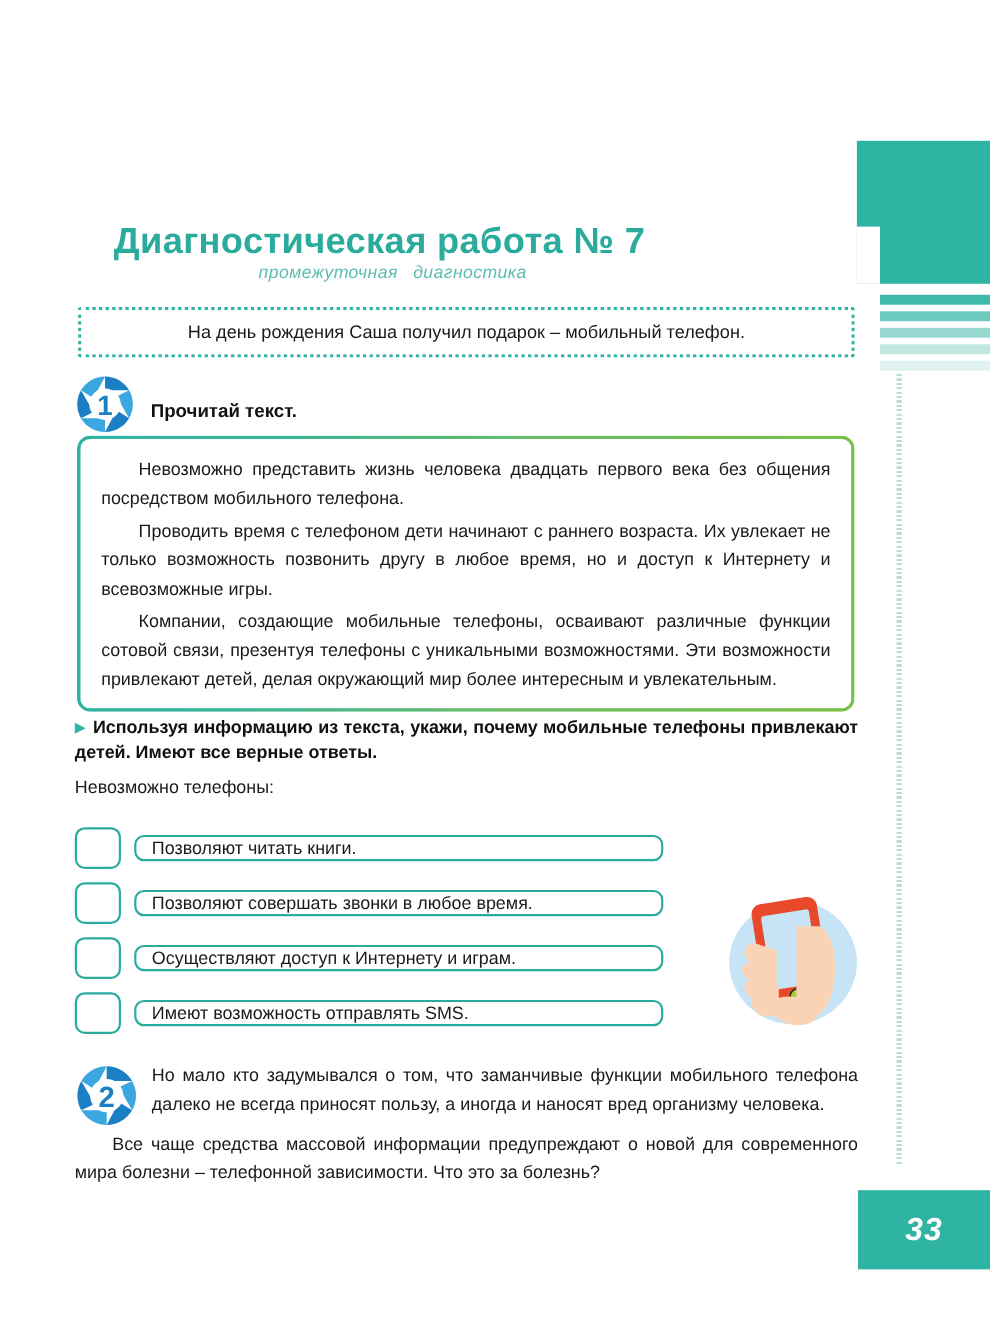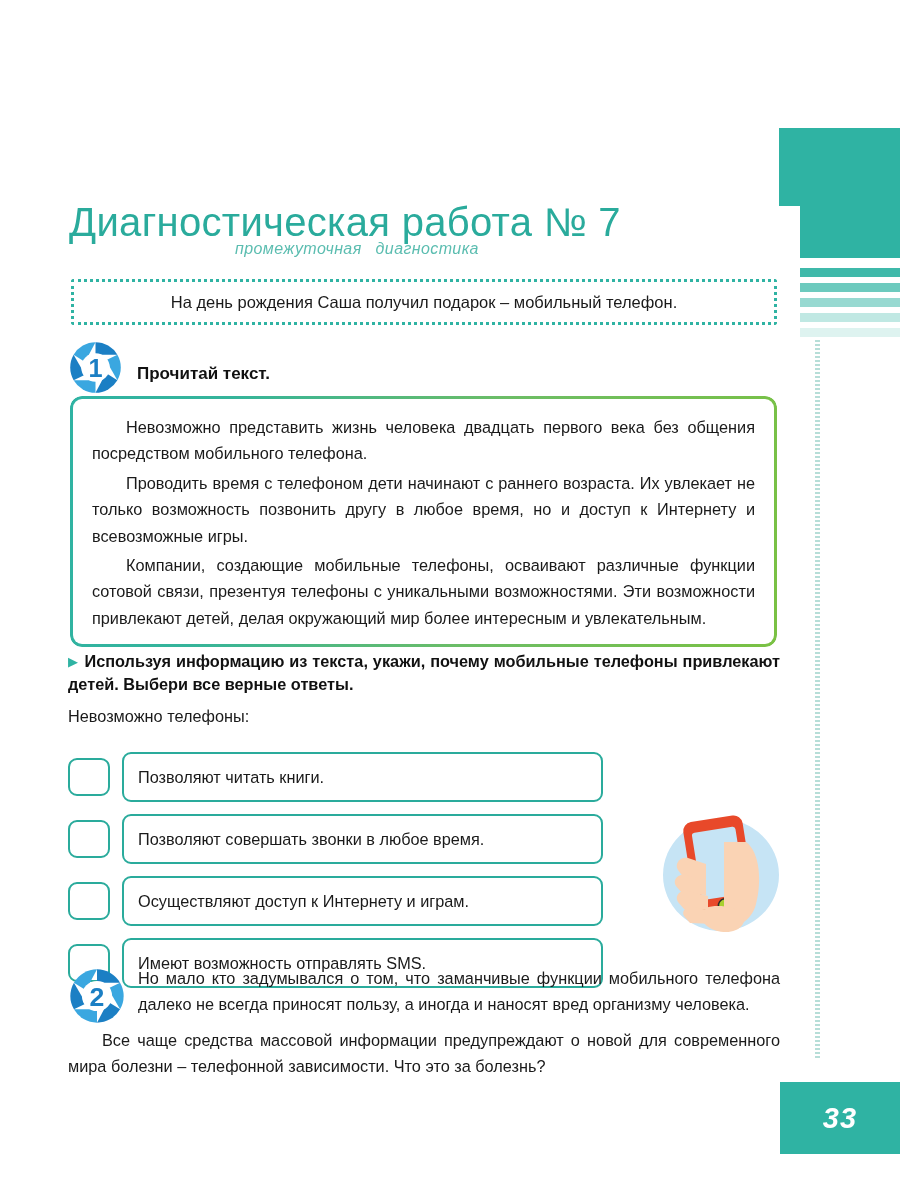--- a/index.html
+++ b/index.html
@@ -66,22 +66,22 @@
     align-items:center;
     justify-content:center;
     letter-spacing:1px;
   }
 
   
   .title{
     position:absolute;
     left:0; top:200px; width:690px;
     text-align:center;
-    font-size:40px;
-    font-weight:normal;
+    font-size:33px;
+    font-weight:bold;
     color:#2aab9c;
     letter-spacing:.3px;
     white-space:nowrap;
   }
   .subtitle{
     position:absolute;
     left:0; top:240px; width:690px;
     text-align:center;
     font-size:16px;
     font-style:italic;
@@ -202,21 +202,21 @@
   .opt-check{
     width:38px;height:34px;
     flex:0 0 38px;
     border:2.4px solid #2aab9c;
     border-radius:9px;
     background:#fff;
     margin-right:12px;
   }
   .opt-box{
     flex:1;
-    height:50px;
+    height:24px;
     border:2.4px solid #2aab9c;
     border-radius:9px;
     display:flex;
     align-items:center;
     padding-left:14px;
     box-sizing:border-box;
     font-size:16.3px;
     color:#1a1a1a;
     background:#fff;
   }
@@ -295,21 +295,21 @@
     <div class="task-head-label">Прочитай текст.</div>
   </div>
 
   <div class="passage">
     <p>Невозможно представить жизнь человека двадцать первого века без общения посредством мобильного телефона.</p>
     <p>Проводить время с телефоном дети начинают с раннего возраста. Их увлекает не только возможность позвонить другу в любое время, но и доступ к Интернету и всевозможные игры.</p>
     <p>Компании, создающие мобильные телефоны, осваивают различные функции сотовой связи, презентуя телефоны с уникальными возможностями. Эти возможности привлекают детей, делая окружающий мир более интересным и увлекательным.</p>
   </div>
 
   <div class="instruction">
-    <span class="tri">▶</span><span>Используя информацию из текста, укажи, почему мобильные телефоны привлекают детей. Выбери все верные ответы.</span>
+    <span class="tri">▶</span><span>Используя информацию из текста, укажи, почему мобильные телефоны привлекают детей. Имеют все верные ответы.</span>
   </div>
 
   <div class="lead">Невозможно телефоны:</div>
 
   <div class="options">
     <div class="opt-row">
       <div class="opt-check"></div>
       <div class="opt-box">Позволяют читать книги.</div>
     </div>
     <div class="opt-row">

